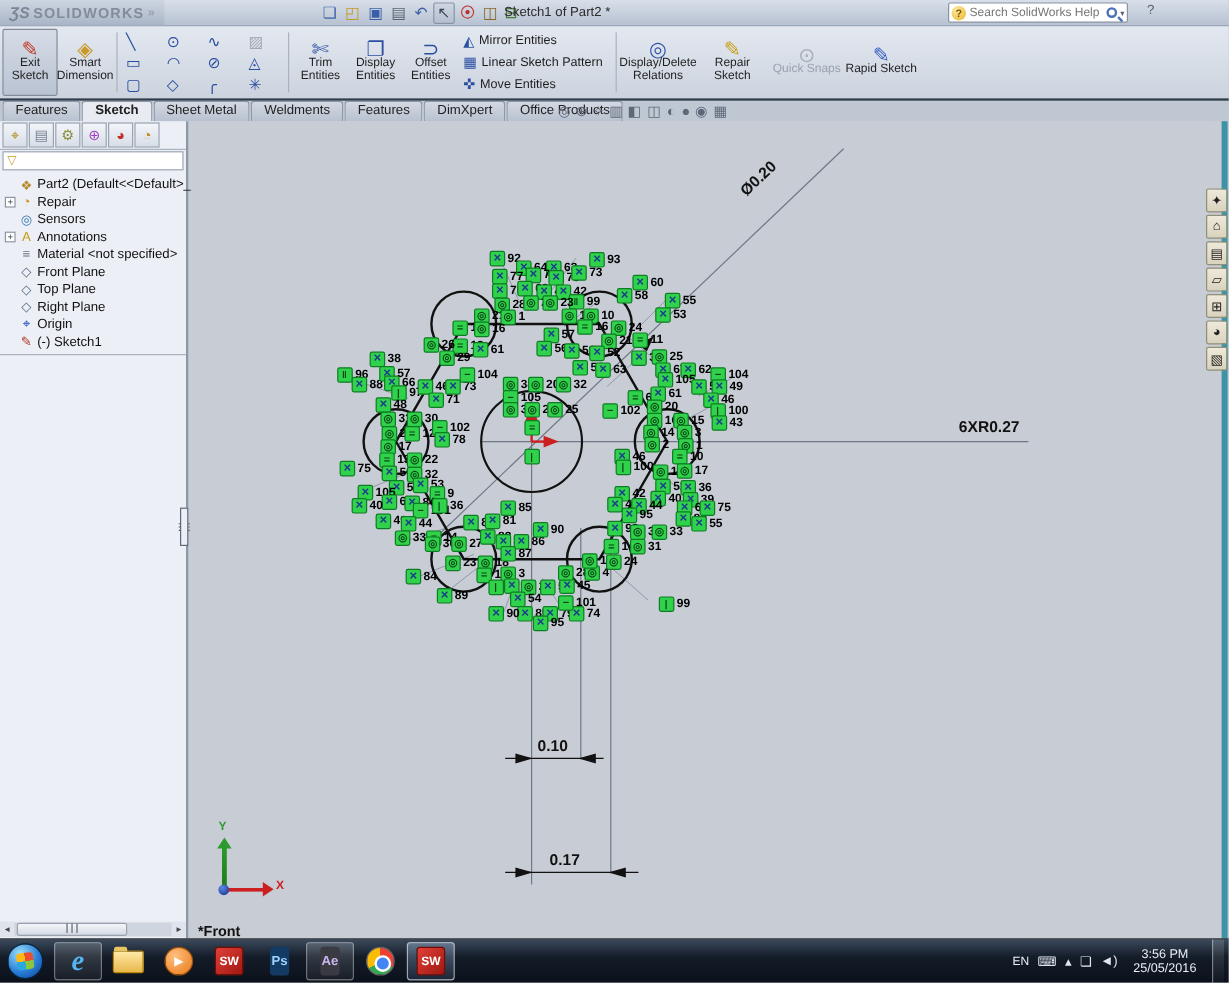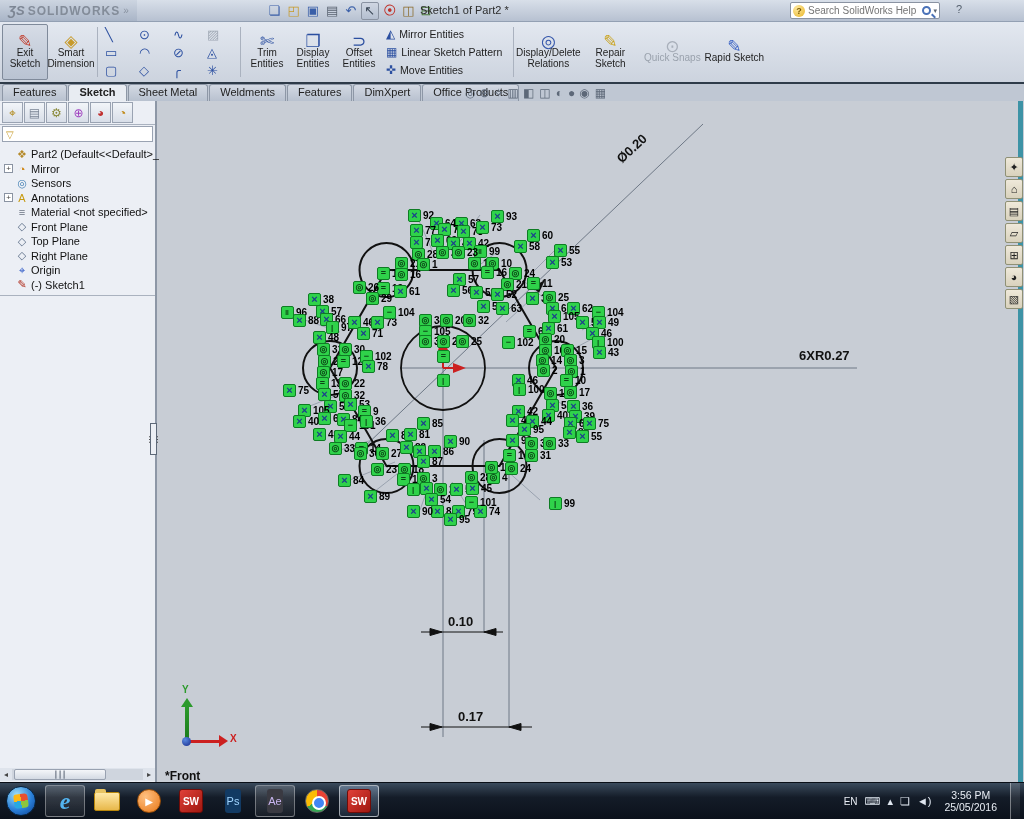--- a/index.html
+++ b/index.html
@@ -126,21 +126,21 @@
     background:linear-gradient(#3a4a5c,#141c28 40%,#0b111b); border-top:1px solid #0a0f17; display:flex; align-items:center; }
   .orb { width:30px; height:30px; border-radius:50%; margin:0 8px 0 6px;
     background:radial-gradient(circle at 35% 28%,#9fe0f8,#2a7fd8 55%,#0b3f90); border:1px solid #06233f;
     display:flex; align-items:center; justify-content:center; }
   .orb .flag { width:14px; height:14px; border-radius:3px;
     background:conic-gradient(#e85030 0 25%, #8cc63f 0 50%, #29a8e0 0 75%, #fdb813 0); transform:rotate(-8deg); }
   .appbtn { width:40px; height:32px; margin:0 1px; display:flex; align-items:center; justify-content:center; border-radius:3px; }
   .appbtn.boxed { border:1px solid rgba(255,255,255,.35); background:linear-gradient(rgba(255,255,255,.18),rgba(255,255,255,.05)); }
   .appbtn.active { border:1px solid rgba(255,255,255,.55); background:linear-gradient(rgba(190,220,255,.35),rgba(120,160,210,.15)); }
   .app-sq { width:16px; height:24px; border-radius:3px; display:flex; align-items:center; justify-content:center;
-    font-weight:normal; font-size:11px; }
+    font-weight:bold; font-size:11px; }
   .app-ie { color:#53b4f0; font-size:24px; font-weight:bold; font-style:italic; font-family:"Liberation Serif",serif; }
   .app-folder { width:26px; height:19px; background:linear-gradient(#ffe9a8,#e8b84a); border:1px solid #b8860b; border-radius:2px; position:relative; }
   .app-folder::before { content:""; position:absolute; left:0; top:-4px; width:11px; height:4px; background:#e8c463; border-radius:2px 2px 0 0; }
   .app-wmp { width:24px; height:24px; border-radius:50%; background:radial-gradient(circle at 35% 30%,#ffc080,#e87818); border:1px solid #9a4e08;
     color:#fff; font-size:10px; display:flex; align-items:center; justify-content:center; }
   .app-sw { width:24px; height:24px; background:linear-gradient(135deg,#e04038,#a01810); border:1px solid #700c08; border-radius:3px;
     color:#fff; font-weight:bold; font-size:10px; display:flex; align-items:center; justify-content:center; }
   .app-chrome { width:24px; height:24px; border-radius:50%;
     background:conic-gradient(#ea4335 0 33%, #34a853 0 66%, #fbbc05 0); position:relative; border:1px solid #666; }
   .app-chrome::after { content:""; position:absolute; left:6px; top:6px; width:10px; height:10px; border-radius:50%;
@@ -436,21 +436,21 @@
   <div class="tree">
 
   <div class="trow">
         <span class="texp"></span>
         <span class="ticon glyph" style="color: rgb(181, 138, 42);">❖</span>
         <span class="tlabel">Part2 (Default&lt;&lt;Default&gt;_D</span>
       </div>
       <div class="trow">
         <span class="texp box">+</span>
         <span class="ticon glyph" style="color: rgb(208, 136, 24);">◔</span>
-        <span class="tlabel">Mirror</span>
+        <span class="tlabel">Repair</span>
       </div>
       <div class="trow">
         <span class="texp"></span>
         <span class="ticon glyph" style="color: rgb(58, 122, 176);">◎</span>
         <span class="tlabel">Sensors</span>
       </div>
       <div class="trow">
         <span class="texp box">+</span>
         <span class="ticon glyph" style="color: rgb(199, 154, 16);">A</span>
         <span class="tlabel">Annotations</span>

